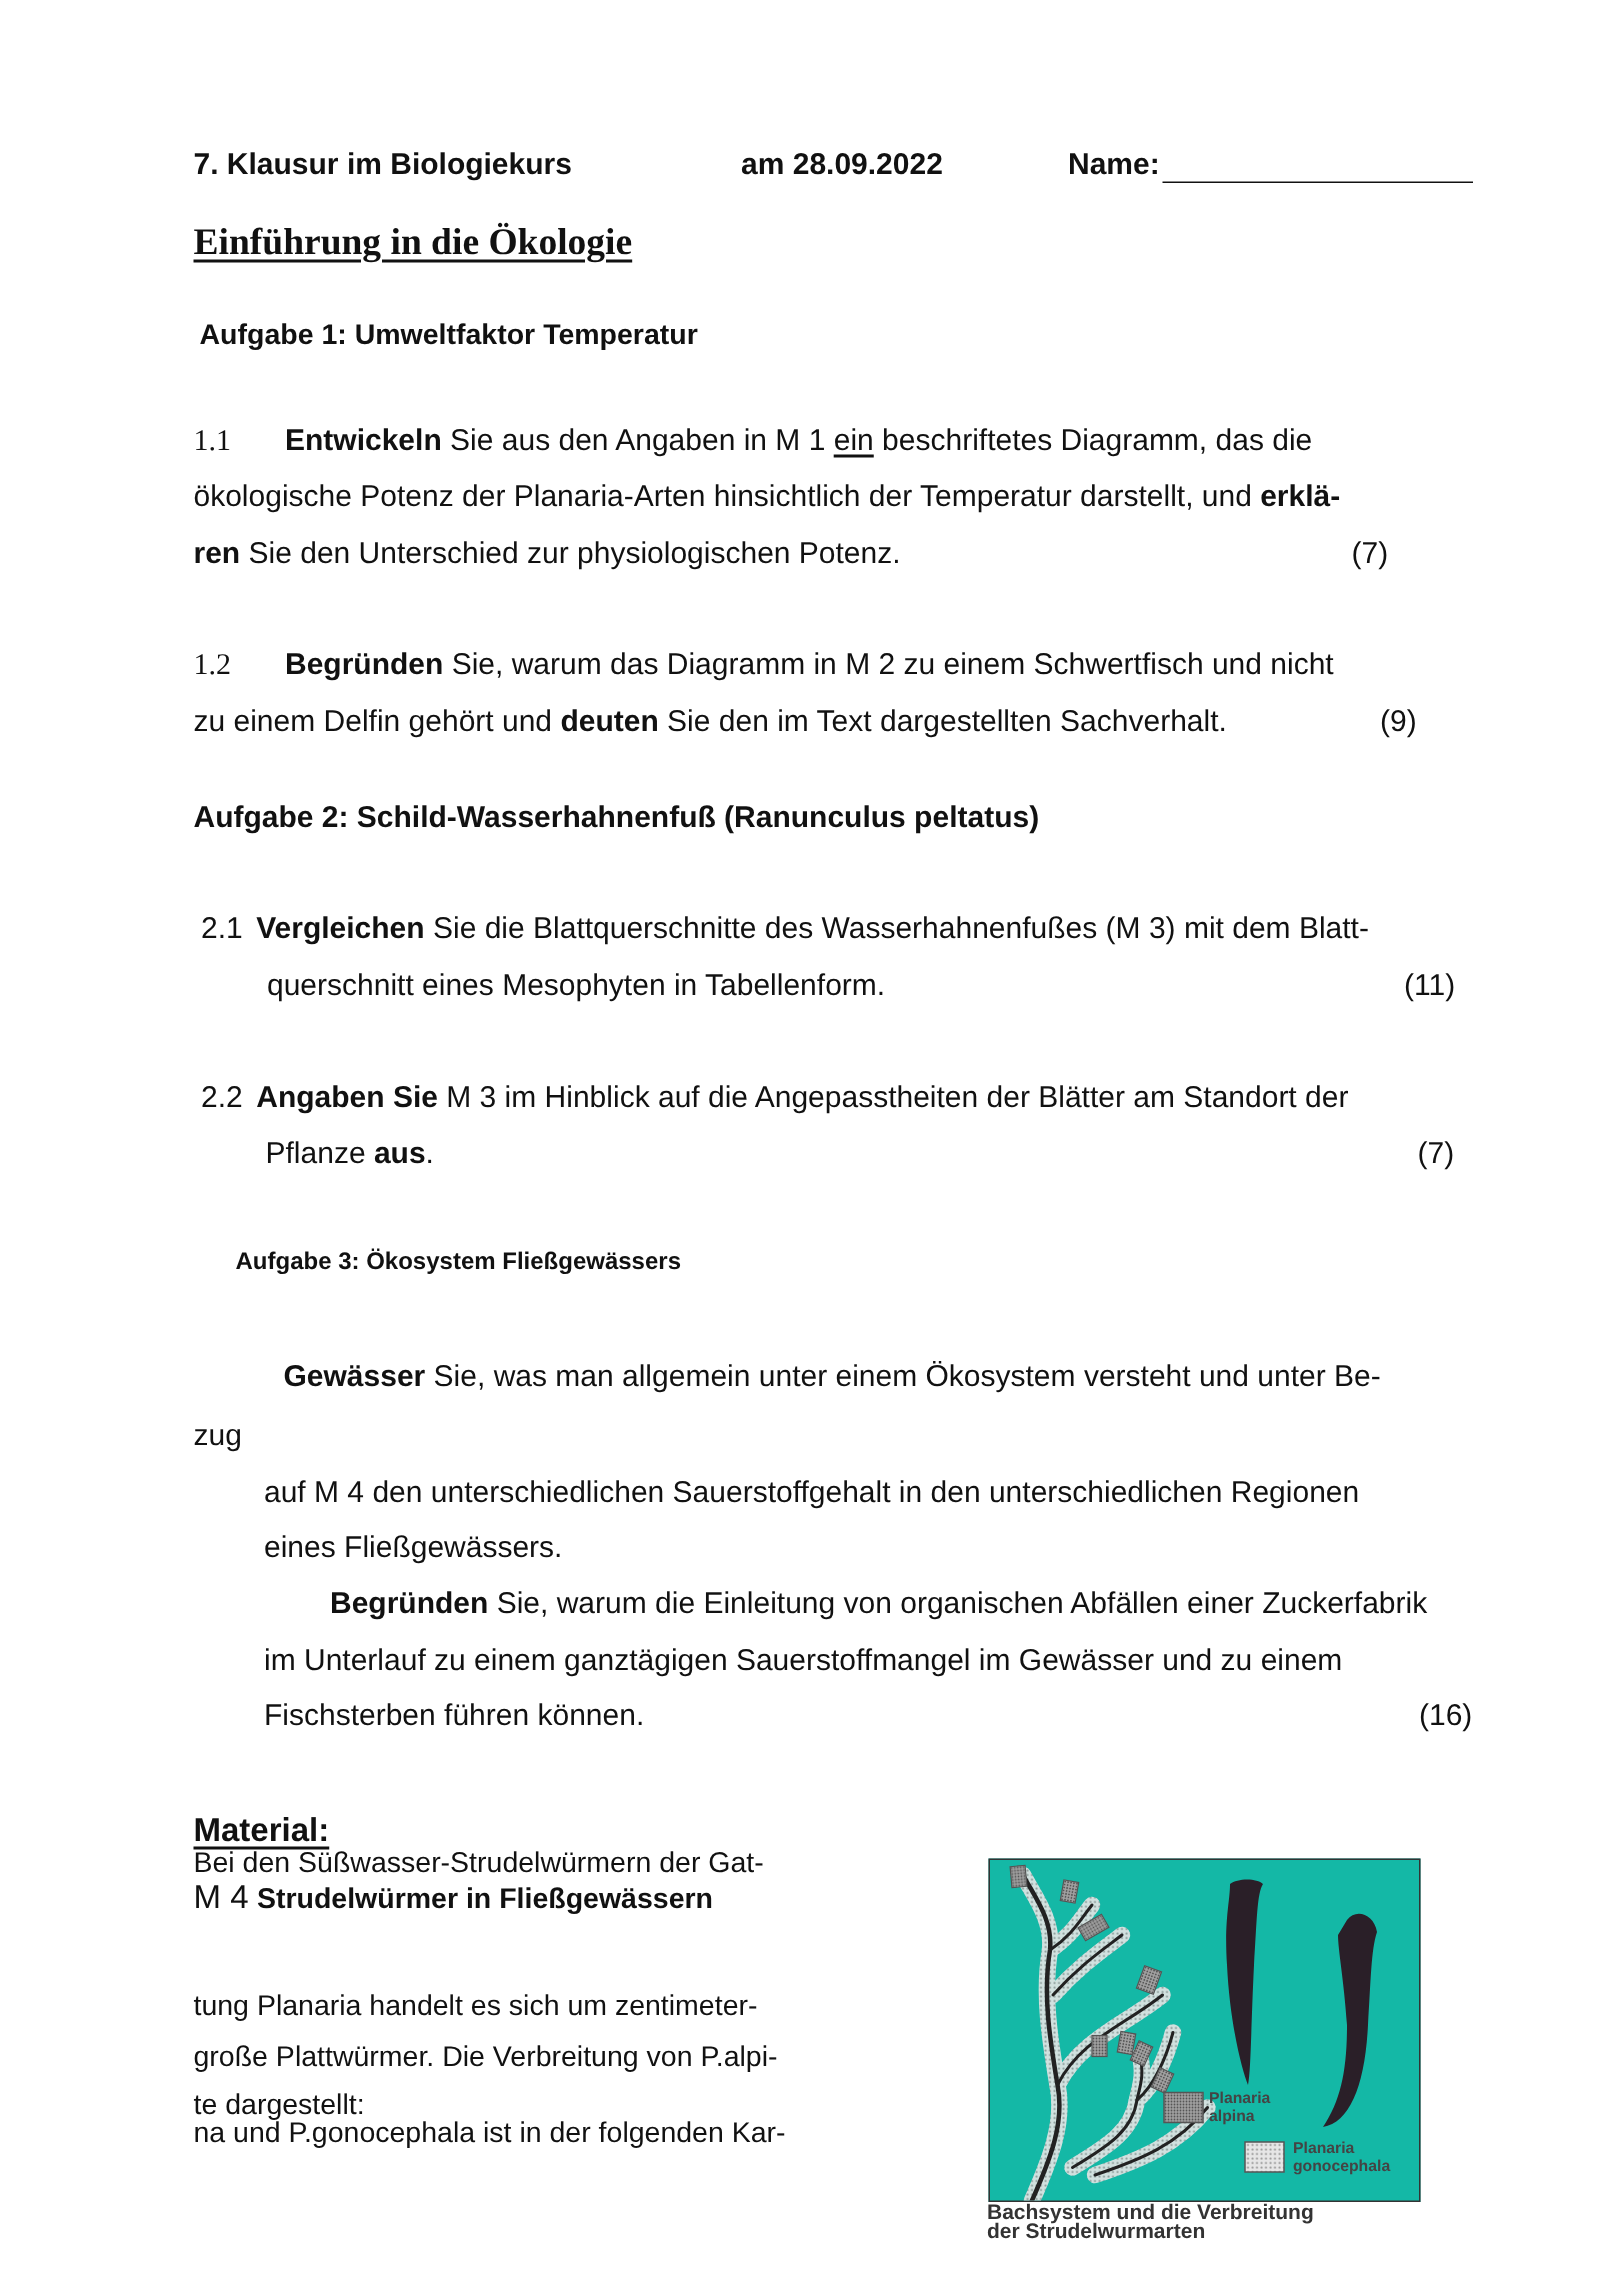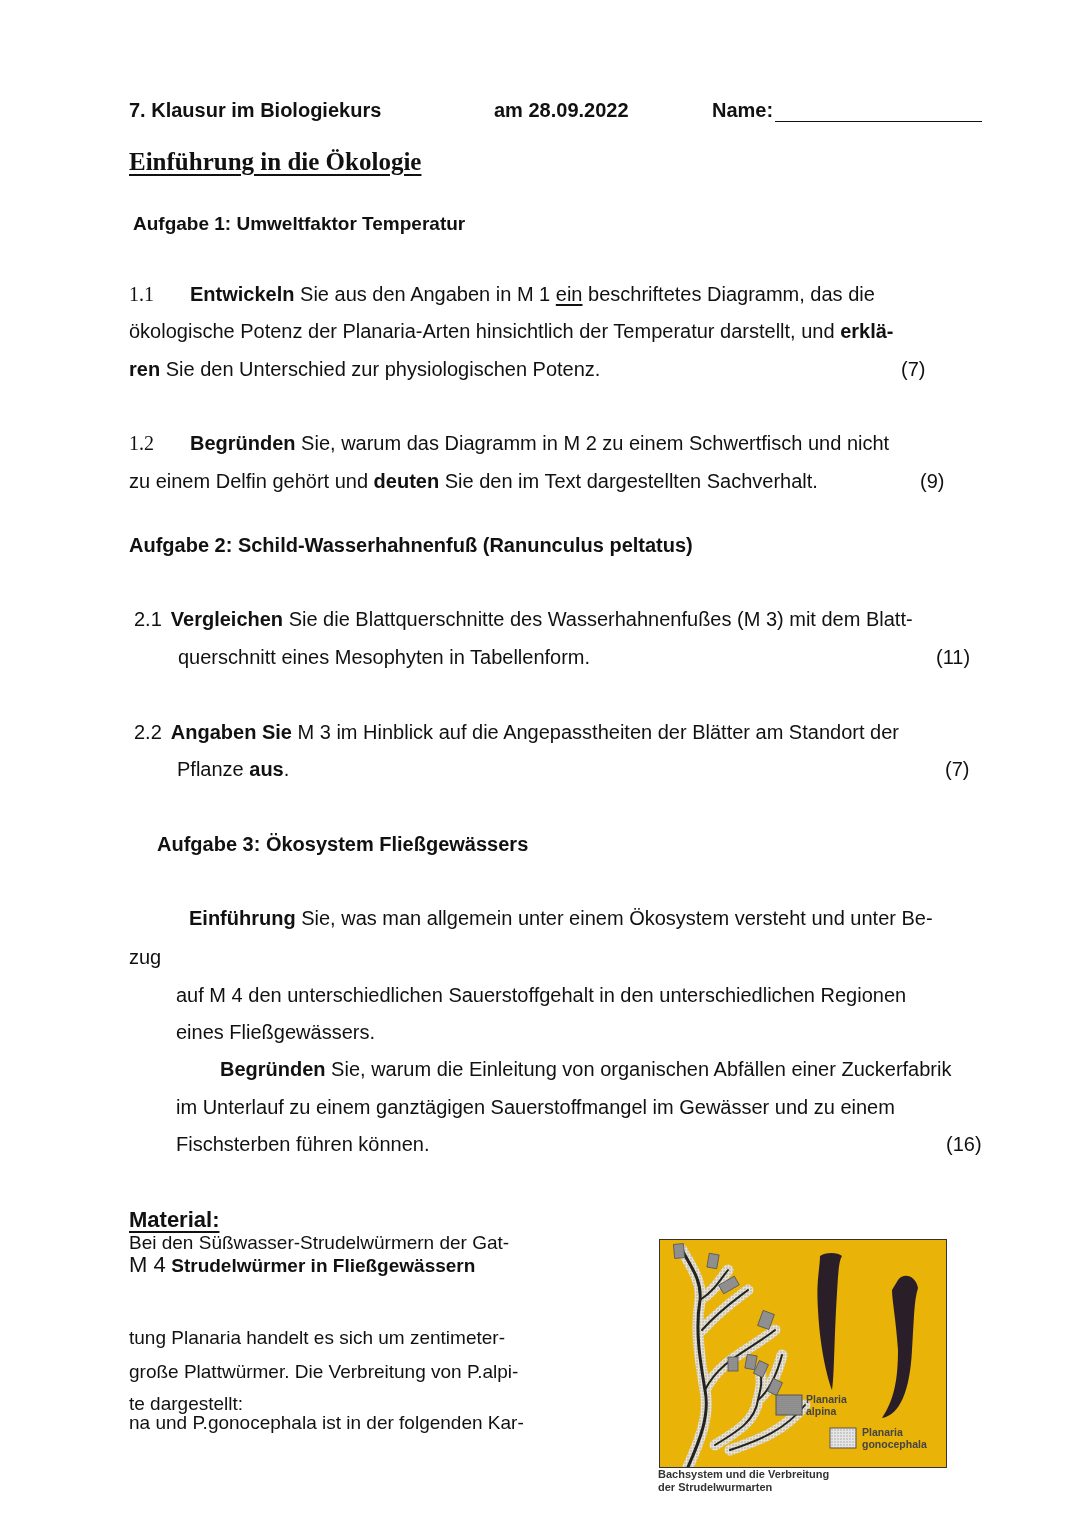--- a/index.html
+++ b/index.html
@@ -14,22 +14,22 @@
     .line { font-size: 20px; white-space: nowrap; }
     .num-serif { font-family: "Liberation Serif", serif; font-size: 20px; }
     b { font-weight: bold; }
     .u { text-decoration: underline; text-underline-offset: 3px; }
     .pts { font-size: 20px; }
     .material { left: 129px; top: 1207px; font-weight: bold; font-size: 22px; text-decoration: underline; text-underline-offset: 4px; }
     .m1h { left: 129px; top: 1252px; font-size: 20px; }
     .m1h .m1num { font-size: 22px; }
     .m1h .m1title { font-weight: bold; font-size: 19px; }
     .m1 { font-size: 19px; left: 129px; white-space: nowrap; }
-    .fig { left: 659px; top: 1239px; width: 286px; height: 227px; border: 1.5px solid #333; background: #eab308; }
-    .fig-cap { left: 658px; top: 1468px; font-size: 11px; font-weight: bold; color: #333; line-height: 13px; }
+    .fig { left: 659px; top: 1239px; width: 286px; height: 227px; border: 1.5px solid #333; background: #14b8a6; }
+    .fig-cap { left: 658px; top: 1468px; font-size: 14px; font-weight: bold; color: #333; line-height: 13px; }
     .legend-text { position: absolute; font-size: 10.5px; font-weight: bold; color: #444; line-height: 12px; }
   </style>
 </head>
 <body>
 
 <div class="abs hdr" style="left:129px;">7. Klausur im Biologiekurs</div>
 <div class="abs hdr" style="left:494px;">am 28.09.2022</div>
 <div class="abs hdr" style="left:712px;">
   <span>Name:</span><span class="name-line"></span>
 </div>
@@ -66,24 +66,24 @@
 <div class="abs pts" style="left:936px; top:646px;">(11)</div>
 
 <div class="abs line" style="left:134px; top:721px;">
   <span>2.2</span><span style="display:inline-block;width:9px;"></span><b>Angaben Sie</b><span> M 3 im Hinblick auf die Angepasstheiten der Blätter am Standort der</span>
 </div>
 <div class="abs line" style="left:177px; top:758px;">
   <span>Pflanze </span><b>aus</b><span>.</span>
 </div>
 <div class="abs pts" style="left:945px; top:758px;">(7)</div>
 
-<div class="abs task-h" style="left:157px; top:833px; font-size:20px;">Aufgabe 3: Ökosystem Fließgewässers</div>
+<div class="abs task-h" style="left:157px; top:833px; font-size:16px;">Aufgabe 3: Ökosystem Fließgewässers</div>
 
 <div class="abs line" style="left:189px; top:907px;">
-  <b>Einführung</b><span> Sie, was man allgemein unter einem Ökosystem versteht und unter Be-</span>
+  <b>Gewässer</b><span> Sie, was man allgemein unter einem Ökosystem versteht und unter Be-</span>
 </div>
 <div class="abs line" style="left:129px; top:946px;">zug</div>
 <div class="abs line" style="left:176px; top:984px;">auf M 4 den unterschiedlichen Sauerstoffgehalt in den unterschiedlichen Regionen</div>
 <div class="abs line" style="left:176px; top:1021px;">eines Fließgewässers.</div>
 <div class="abs line" style="left:176px; top:1058px;margin-left:44px;">
   <b>Begründen</b><span> Sie, warum die Einleitung von organischen Abfällen einer Zuckerfabrik</span>
 </div>
 <div class="abs line" style="left:176px; top:1096px;">im Unterlauf zu einem ganztägigen Sauerstoffmangel im Gewässer und zu einem</div>
 <div class="abs line" style="left:176px; top:1133px;">Fischsterben führen können.</div>
 <div class="abs pts" style="left:946px; top:1133px;">(16)</div>

